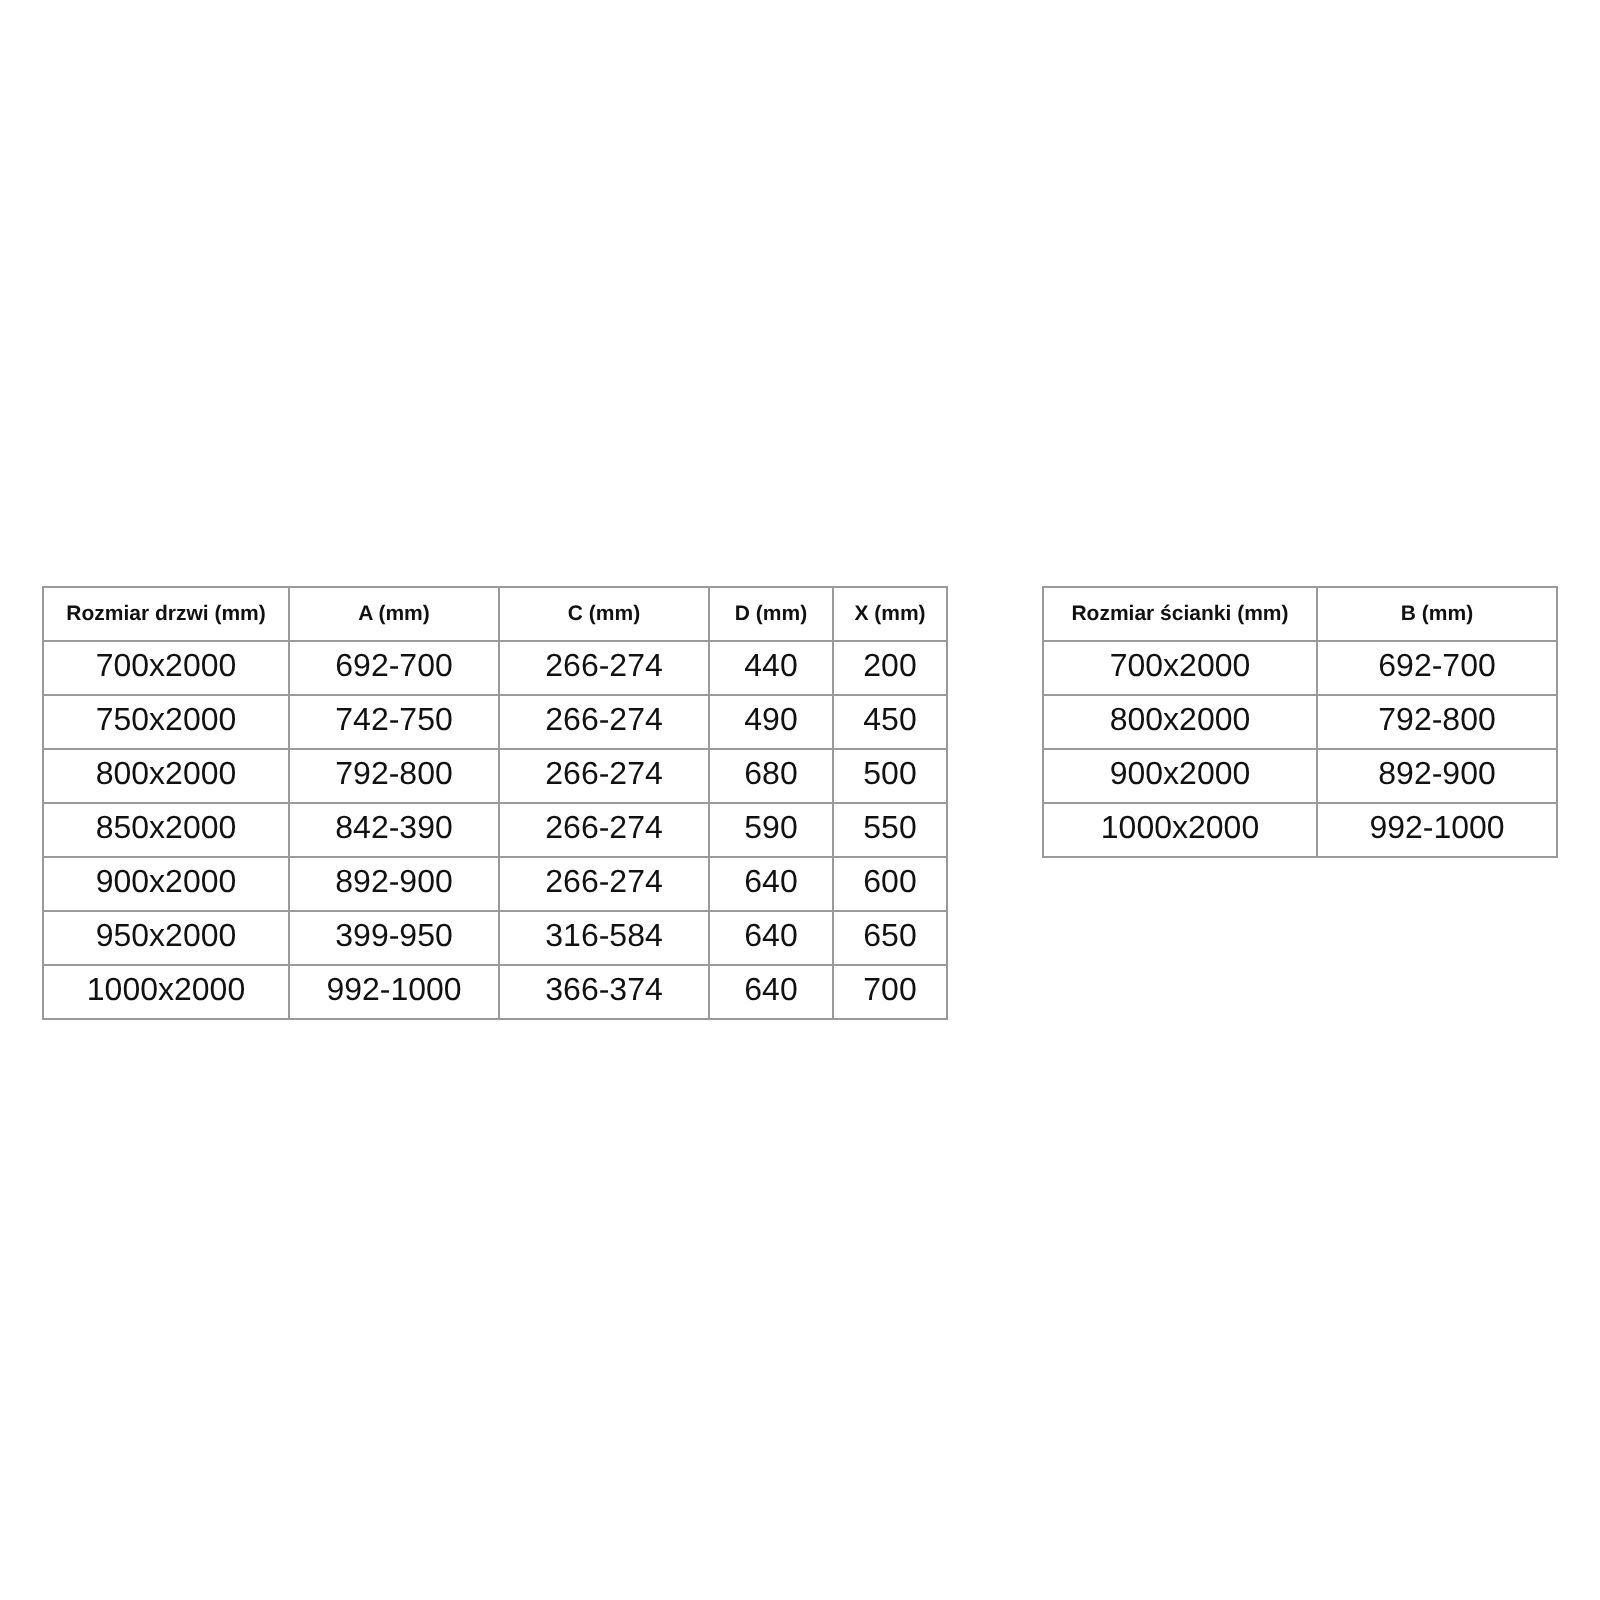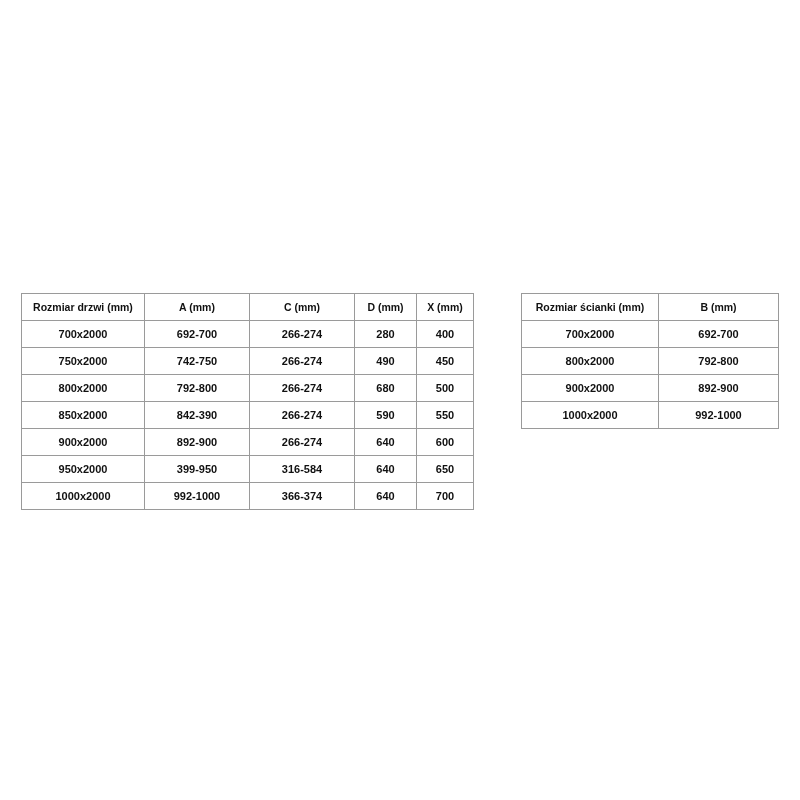--- a/index.html
+++ b/index.html
@@ -49,22 +49,22 @@
     line-height: 26px;
     white-space: nowrap;
     font-weight: normal;
     color: #111111;
   }
   table.spec thead th {
     font-weight: bold;
     font-size: 10.5px;
   }
   table.spec tbody td {
-    font-weight: bold;
-    font-size: 11px;
+    font-weight: normal;
+    font-size: 16px;
     text-align: center;
   }
   
   #doors-table col.c0 { width: 123px; }
   #doors-table col.c1 { width: 105px; }
   #doors-table col.c2 { width: 105px; }
   #doors-table col.c3 { width: 62px; }
   #doors-table col.c4 { width: 57px; }
   
   #walls-table col.w0 { width: 137px; }
@@ -91,22 +91,22 @@
           <th>C (mm)</th>
           <th>D (mm)</th>
           <th>X (mm)</th>
         </tr>
       </thead>
       <tbody>
         <tr>
           <td>700x2000</td>
           <td>692-700</td>
           <td>266-274</td>
-          <td>280</td>
-          <td>400</td>
+          <td>440</td>
+          <td>200</td>
         </tr>
         <tr>
           <td>750x2000</td>
           <td>742-750</td>
           <td>266-274</td>
           <td>490</td>
           <td>450</td>
         </tr>
         <tr>
           <td>800x2000</td>

